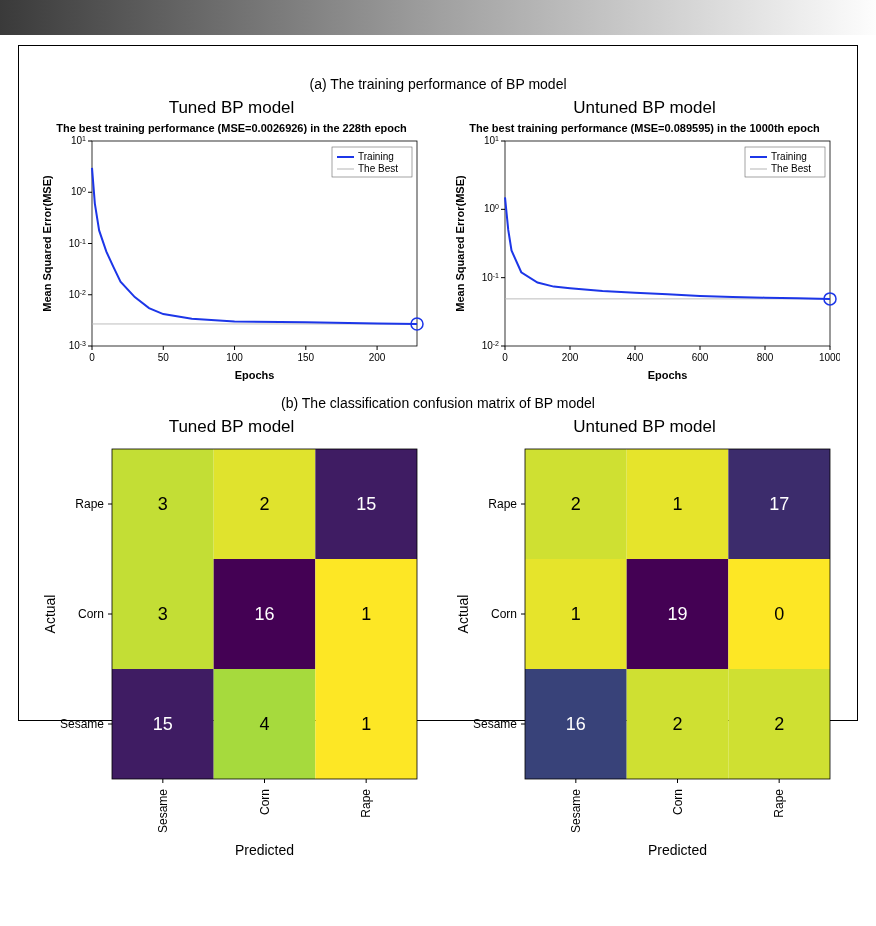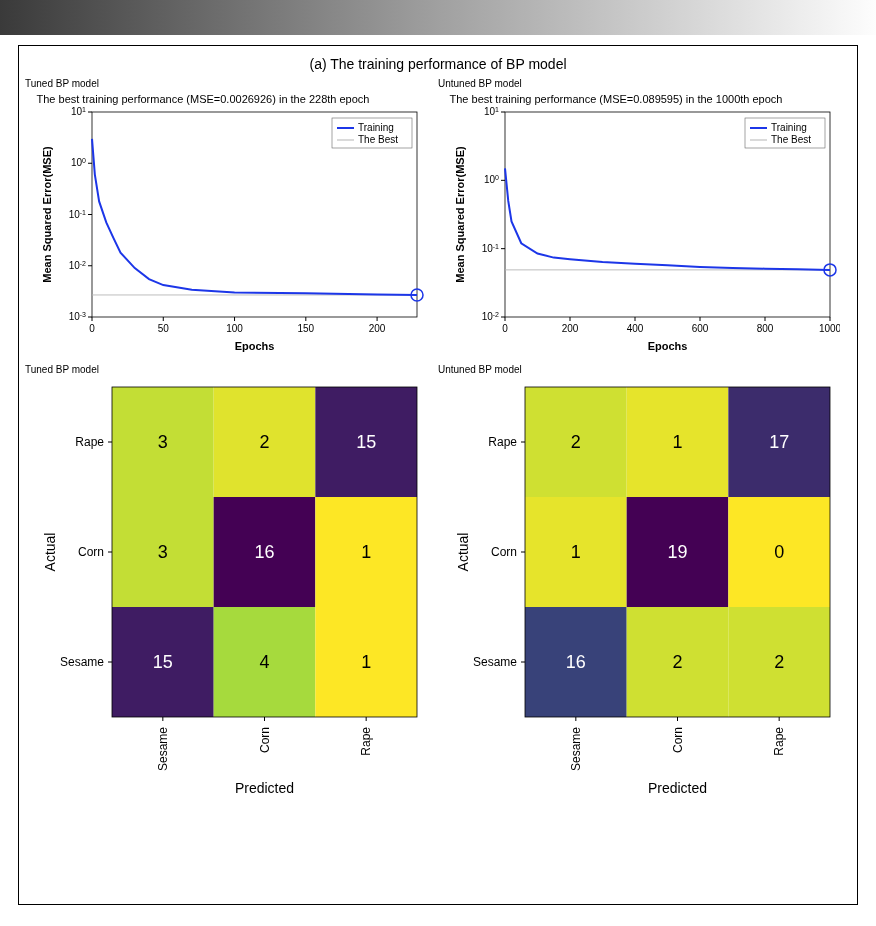--- a/index.html
+++ b/index.html
@@ -1,23 +1,23 @@
 <!DOCTYPE html>
 <html><head>
 <meta charset="utf-8">
 <style>
   html,body{margin:0;padding:0;background:#fff;font-family:Arial,Helvetica,sans-serif;color:#000}
   .page{width:876px;height:926px;box-sizing:border-box;position:relative}
   .topbar{height:35px;background:linear-gradient(90deg,#3a3a3a 0%,#a0a0a0 50%,#fdfdfd 100%)}
-  .frame{border:1px solid #000;margin:10px 18px 18px 18px;height:860px;box-sizing:border-box;padding:6px 6px 6px 6px}
+  .frame{border:1px solid #000;margin:10px 18px 18px 18px;height:676px;box-sizing:border-box;padding:26px 6px 6px 6px}
   .section-title{text-align:center;font-size:14px;margin:4px 0}
   .row{display:flex;justify-content:space-around}
-  .subtitle{text-align:left;font-size:10px;margin:2px 0}
+  .subtitle{text-align:center;font-size:17px;margin:2px 0}
   .plot-wrap{position:relative}
-  .plot-title{font-weight:normal;font-size:11px;margin:2px 0}
+  .plot-title{font-weight:bold;font-size:11px;text-align:center;margin:2px 0}
   svg{display:block}
 </style>
 </head>
 <body>
 
 <div class="page">
   <div class="topbar"></div>
   <div class="frame">
 
     <div class="section-title">(a) The training performance of BP model</div>
@@ -93,20 +93,21 @@
             <circle cx="380" cy="162.8814530831112" r="6" fill="none" stroke="#1c36e8" stroke-width="1.5"></circle>
             <rect x="295" y="11" width="80" height="30" fill="#fff" stroke="#666" stroke-width="0.6"></rect>
             <line x1="300" y1="21" x2="317" y2="21" stroke="#1c36e8" stroke-width="2"></line>
             <text x="321" y="24" font-size="10">Training</text>
             <line x1="300" y1="33" x2="317" y2="33" stroke="#b5b5b5" stroke-width="1"></line>
             <text x="321" y="36" font-size="10">The Best</text>
           </svg>
       </div>
     </div>
 
+    <div class="section-title">(b) The classification confusion matrix of BP model</div>
     <div class="row">
       <div class="subtitle" style="width:50%">Tuned BP model</div>
       <div class="subtitle" style="width:50%">Untuned BP model</div>
     </div>
     <div class="row">
       <div class="plot-wrap">
         <svg id="heat0" width="390" height="430">
             <rect x="75" y="10" width="101.66666666666667" height="110" fill="rgb(195,222,53)"></rect>
             <text x="125.83333333333334" y="71" text-anchor="middle" font-size="18" fill="#000">3</text>
             <rect x="176.66666666666669" y="10" width="101.66666666666667" height="110" fill="rgb(224,227,45)"></rect>

